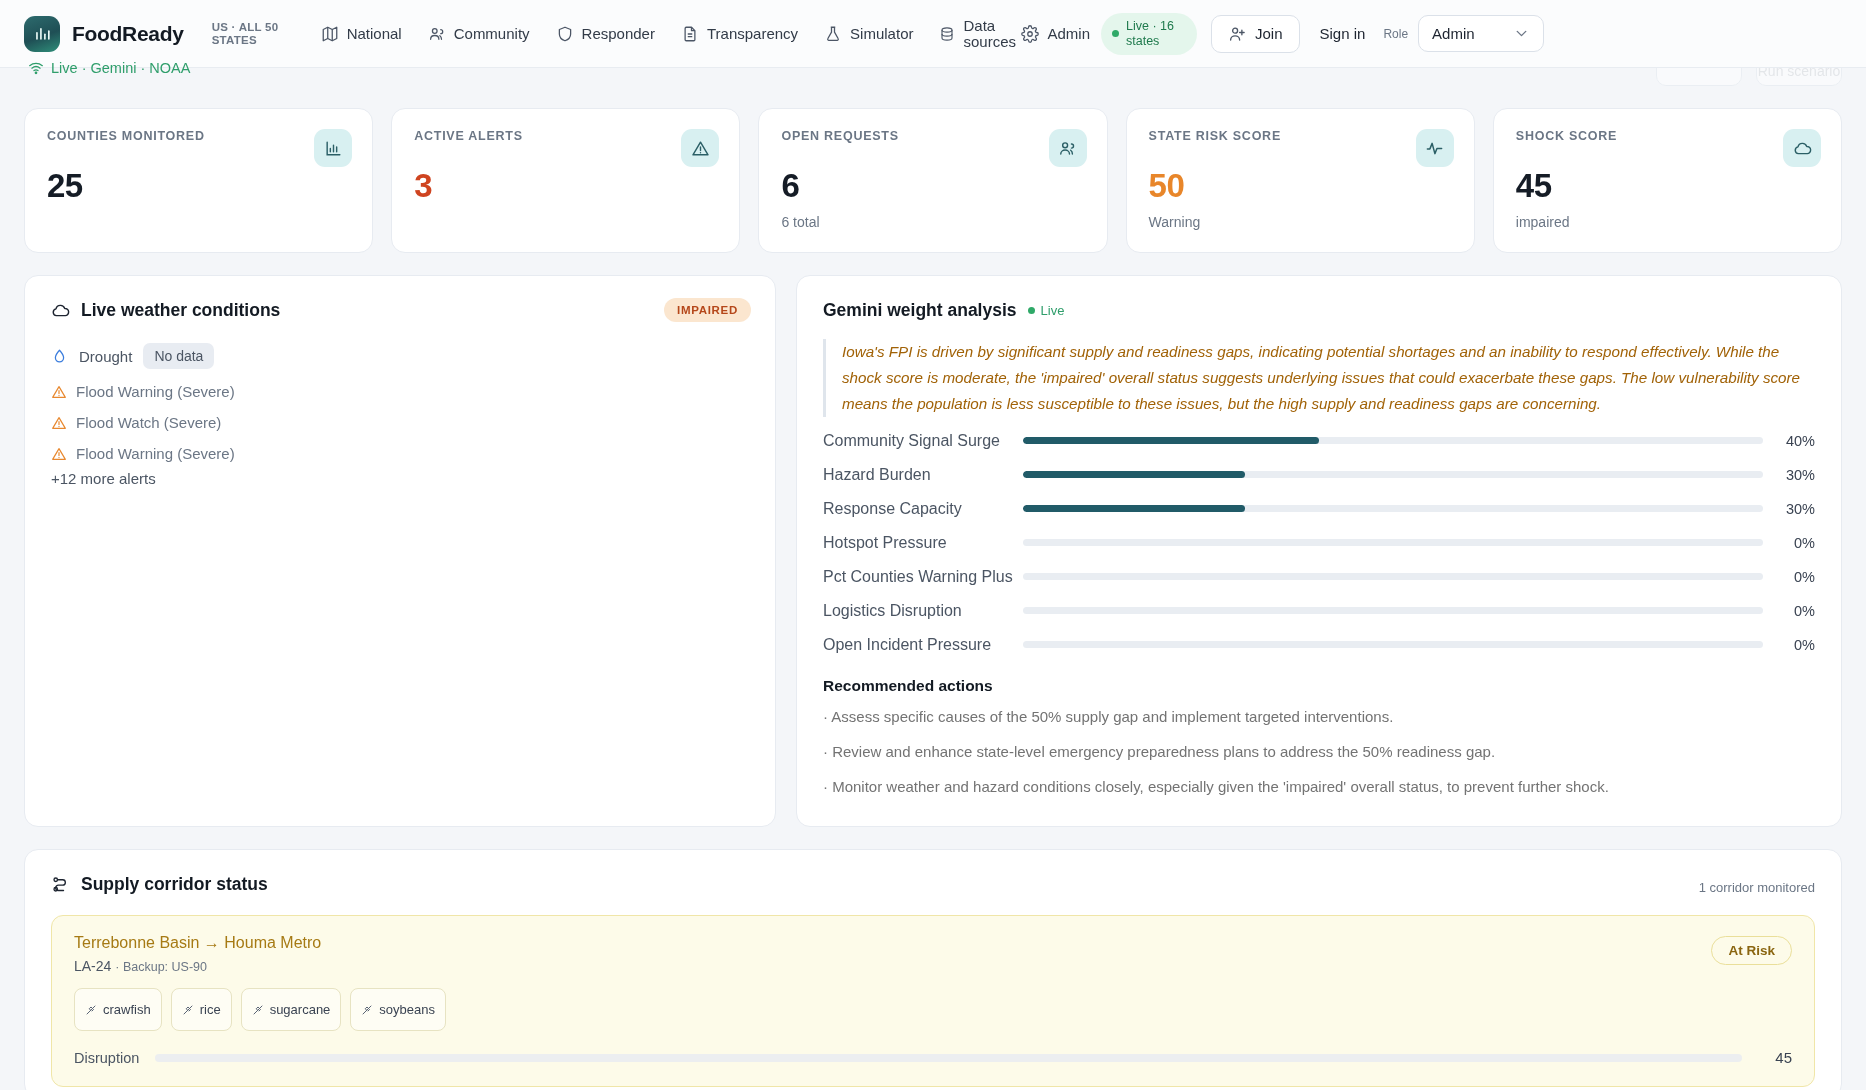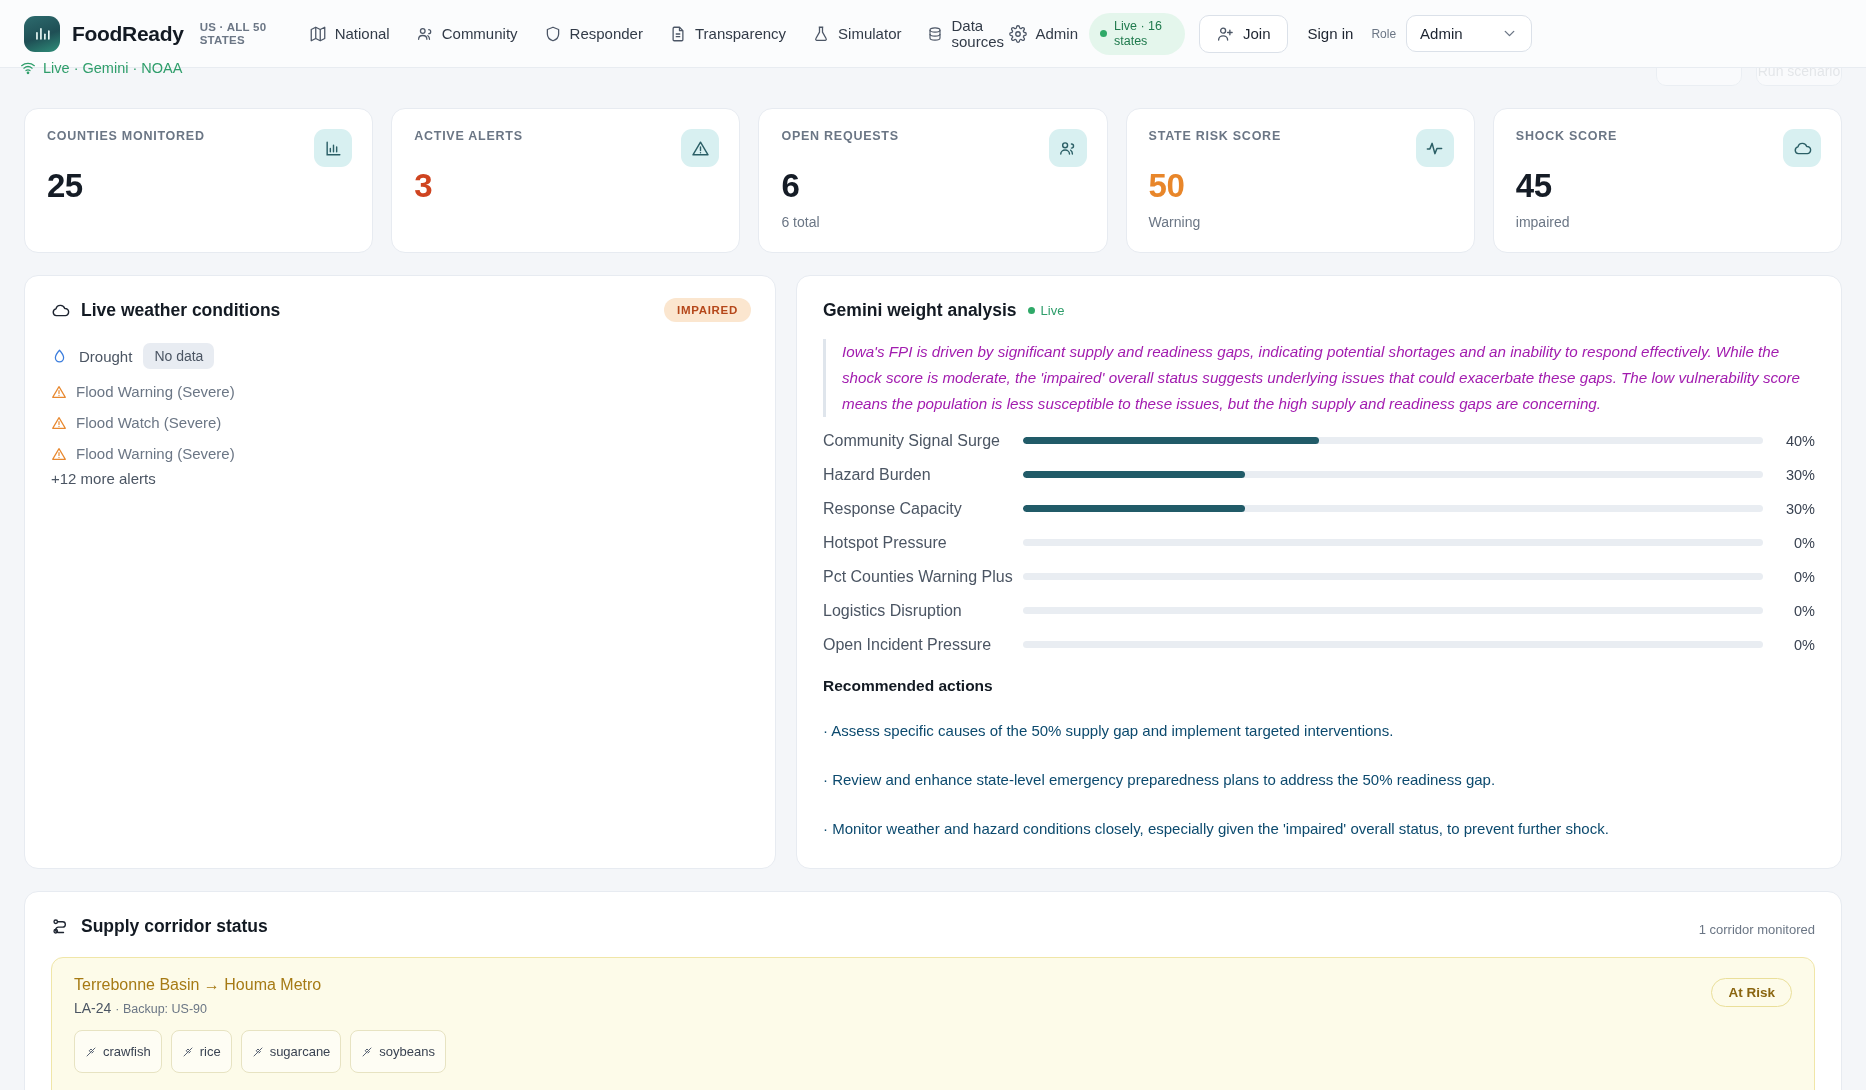--- a/index.html
+++ b/index.html
@@ -17,21 +17,21 @@
   }
   .brand{display:flex;align-items:center;gap:12px;margin-right:8px}
   .brand-logo{
     width:36px;height:36px;border-radius:11px;
     background:linear-gradient(160deg,#2d6b6e 0%,#1f4f55 55%,#2f8f7a 100%);
     display:flex;align-items:center;justify-content:center;color:#eafaf6;
   }
   .brand-name{font-size:21px;font-weight:700;letter-spacing:-.3px;color:#131a23}
   .brand-sub{
     font-size:11.5px;line-height:13px;color:#6b7685;font-weight:600;letter-spacing:.25px;
-    max-width:76px;margin-left:4px;
+    max-width:76px;margin-left:16px;
   }
   .nav{display:flex;align-items:center;gap:4px;margin-left:14px}
   .nav-item{
     display:flex;align-items:center;gap:8px;padding:7px 11px;border-radius:9px;
     font-size:15px;color:#323b48;cursor:pointer;white-space:nowrap;
   }
   .nav-item.two-line{max-width:78px;white-space:normal;line-height:16px}
   .nav-icon{display:flex;align-items:center;justify-content:center;color:#4c5666;flex:0 0 auto}
   .live-pill{
     background:#e4f6ec;color:#1f7a4d;border-radius:999px;padding:6px 13px 6px 11px;
@@ -44,21 +44,21 @@
   }
   .signin{font-size:15px;color:#1d2430;margin-left:20px;cursor:pointer}
   .role-label{font-size:12px;color:#6b7685;margin-left:18px}
   .role-select{
     margin-left:10px;border:1px solid #dbe1e9;background:#fff;border-radius:10px;
     padding:9px 13px;min-width:126px;display:flex;align-items:center;justify-content:space-between;
     font-size:15px;color:#1d2430;cursor:pointer;
   }
   
   .statusline{
-    position:absolute;left:20px;top:60px;display:flex;align-items:center;gap:7px;
+    position:absolute;left:28px;top:60px;display:flex;align-items:center;gap:7px;
     font-size:14.5px;color:#2f9e6b;font-weight:500;z-index:6;
   }
   .ghost-btns{
     position:absolute;right:24px;top:56px;display:flex;gap:14px;z-index:1;opacity:.5;
   }
   .ghost-btn{
     border:1px solid #e2e7ee;background:#fff;border-radius:10px;height:30px;min-width:86px;
     display:flex;align-items:center;justify-content:center;gap:8px;font-size:14px;color:#54607040;
     overflow:hidden;
   }
@@ -91,29 +91,29 @@
   .drought-row{display:flex;align-items:center;gap:11px;margin-top:22px}
   .drought-label{font-size:15px;color:#4b5563}
   .chip-nodata{background:#e8ecf2;color:#4b5563;border-radius:7px;padding:5px 11px;font-size:14px}
   .alert-row{display:flex;align-items:center;gap:9px;margin-top:14px;font-size:15px;color:#6b7685}
   .alert-row .tri{color:#e8882f;flex:0 0 auto;display:flex}
   .more-alerts{font-size:15px;color:#4b5563;margin-top:8px}
   
   .live-tag{display:flex;align-items:center;gap:6px;font-size:13px;color:#2f9e6b;font-weight:400}
   .summary{
     margin-top:18px;border-left:3px solid #dfe5ec;padding-left:16px;
-    font-size:15.2px;line-height:26px;font-style:italic;color:#a21caf;
+    font-size:15.2px;line-height:26px;font-style:italic;color:#a16207;
   }
   .wrow{display:flex;align-items:center;gap:0;margin-top:13px}
   .wlabel{width:200px;font-size:16px;color:#4b5563;line-height:21px;flex:0 0 200px;padding-right:8px}
   .wtrack{flex:1;height:7px;border-radius:999px;background:#e9edf2;overflow:hidden}
   .wfill{height:100%;border-radius:999px;background:#215b68}
   .wpct{width:52px;text-align:right;font-size:14.5px;color:#3a4352;font-weight:400}
   .rec-title{font-size:15.5px;font-weight:700;margin-top:22px;color:#131a23}
-  .rec-line{font-size:15px;line-height:26px;color:#0c4a6e;margin-top:23px}
+  .rec-line{font-size:15px;line-height:26px;color:#737373;margin-top:9px}
   
   .corridor-card{margin-top:22px;background:#fff;border:1px solid #e7ebf1;border-radius:14px;padding:24px 26px 10px 26px;position:relative}
   .corridor-count{position:absolute;right:26px;top:30px;font-size:13px;color:#6b7685}
   .corridor-box{
     margin-top:20px;background:#fdfbe9;border:1px solid #f0e6a8;border-radius:12px;
     padding:18px 22px 20px 22px;position:relative;
   }
   .corridor-route{font-size:16px;font-weight:400;color:#a67a14}
   .corridor-meta{margin-top:6px;font-size:14px;color:#4b5563}
   .corridor-meta .small{font-size:12.5px;color:#6b7685}

